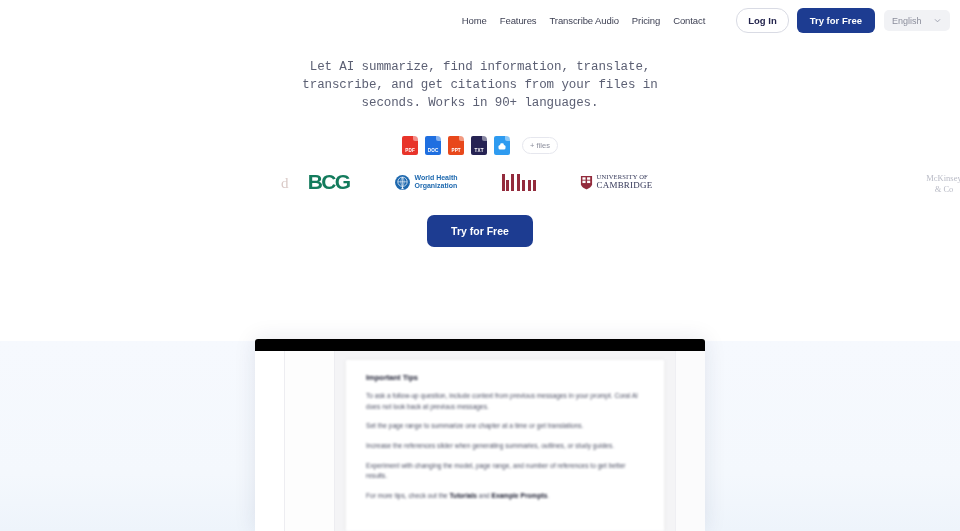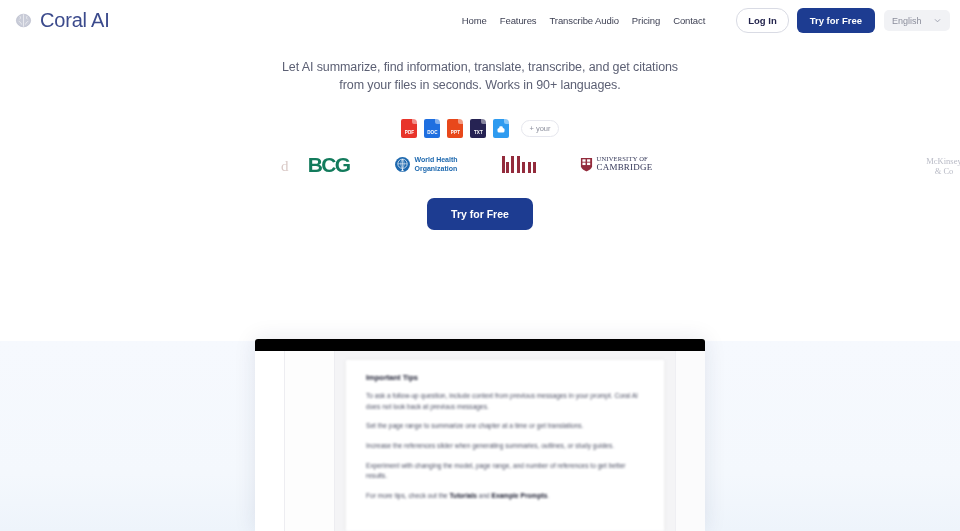--- a/index.html
+++ b/index.html
@@ -48,21 +48,21 @@
 
   
   .hero { position:absolute; top:41px; left:0; width:960px; text-align:center; }
   .headline {
     margin-top:32px;
     font-size:36px; font-weight:700; color:#262353;
     letter-spacing:-0.9px; line-height:1.15;
   }
   .subhead {
     margin:18px auto 0; width:400px;
-    font-size:12.5px; color:#5c6074; line-height:1.42; letter-spacing:-0.1px;
+    font-size:12.5px; color:#5c6074; line-height:1.42; letter-spacing:-0.1px;font-family:Liberation Mono, monospace;
   }
 
   
   .filetypes {
     display:flex; align-items:center; justify-content:center; gap:7px;
     margin-top:24px;
   }
   .ftile { width:16px; height:19px; position:relative; }
   .ftile .body {
     position:absolute; inset:0; border-radius:2px 4px 2px 2px;
@@ -149,31 +149,20 @@
 </style>
 </head>
 <body>
 
 <div class="page">
 
   <div class="bg-left"></div>
   <div class="bg-right"></div>
 
   <div class="navbar">
-    <div class="brand">
-      <svg class="brand-icon" viewBox="0 0 24 24">
-        <g fill="#c9ccd8" stroke="#aeb3c4" stroke-width=".7">
-          <ellipse cx="12" cy="12" rx="9" ry="8"></ellipse>
-        </g>
-        <g stroke="#ffffff" stroke-width=".8" fill="none" opacity=".9">
-          <path d="M12 4.2v15.6M7 6.2c1.6 1.3 1.6 3 0 4.3M17 6.2c-1.6 1.3-1.6 3 0 4.3M6 13c2 .8 3.2 2.2 3.4 4M18 13c-2 .8-3.2 2.2-3.4 4"></path>
-        </g>
-      </svg>
-      <span class="brand-text">Coral AI</span>
-    </div>
 
     <div class="nav-right">
       <div class="nav-links">
         <a class="nav-link" href="#">Home</a>
         <a class="nav-link" href="#">Features</a>
         <a class="nav-link" href="#">Transcribe Audio</a>
         <a class="nav-link" href="#">Pricing</a>
         <a class="nav-link" href="#">Contact</a>
       </div>
       <button class="btn-login">Log In</button>
@@ -212,21 +201,21 @@
         <div class="lbl">TXT</div>
       </div>
       <div class="ftile">
         <div class="body" style="background:#2e9bf0"></div>
           <div class="fold"></div>
         <svg viewBox="0 0 16 19" style="position:absolute;inset:0">
           <rect x="4.5" y="9" width="7" height="4.5" rx="1.6" fill="#ffffff"></rect>
           <rect x="6.2" y="7.2" width="3.6" height="2.6" rx="1.3" fill="#ffffff"></rect>
         </svg>
       </div>
-      <span class="more-pill">+ your</span>
+      <span class="more-pill">+ files</span>
     </div>
 
 
     <div class="logos">
       <span class="logo-edge-l">d</span>
 
       <div class="logo">
         <span class="logo-bcg">BCG</span>
       </div>
 

